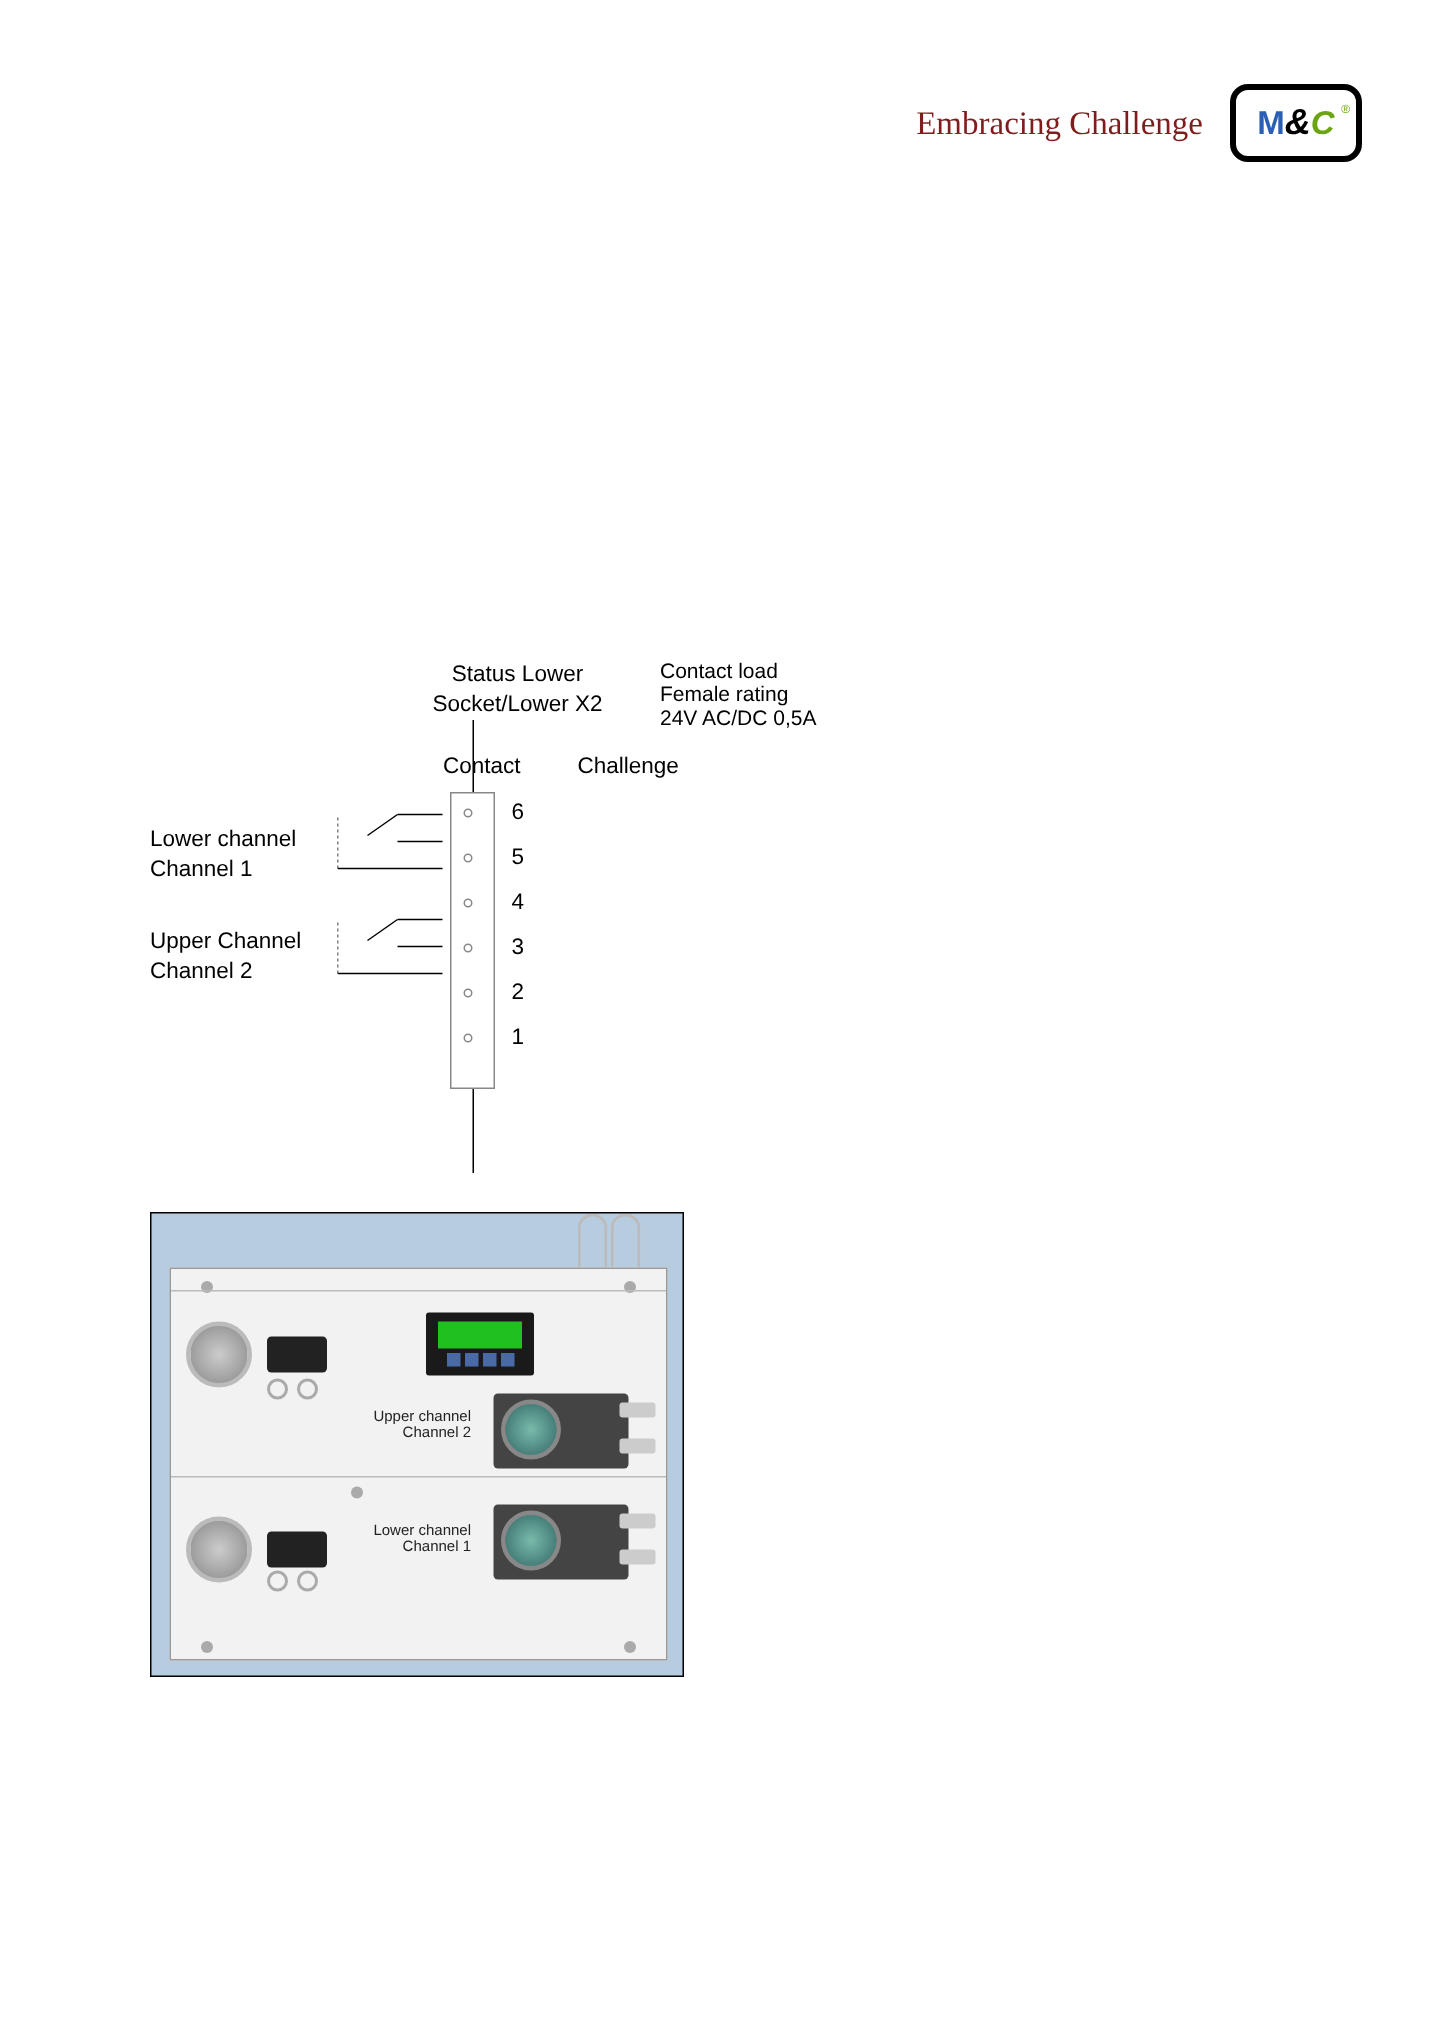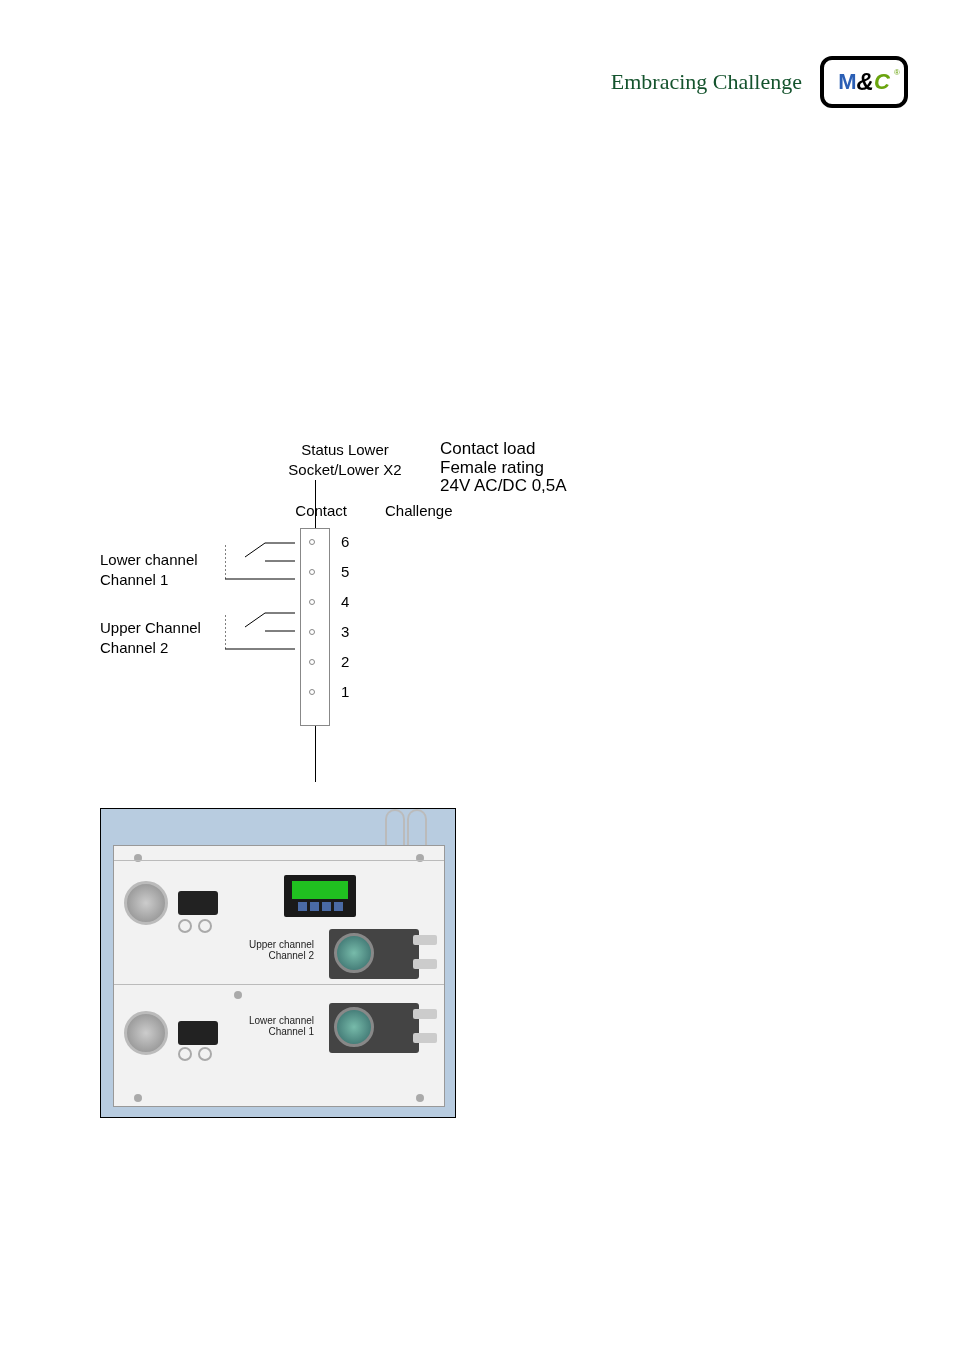--- a/index.html
+++ b/index.html
@@ -17,21 +17,21 @@
   .header {
     position: absolute;
     top: 56px;
     right: 46px;
     display: flex;
     align-items: center;
     gap: 18px;
   }
   .tagline {
     font-size: 22px;
-    color: #14532d;
+    color: #7f1d1d;
     font-family: Georgia, serif;
     font-weight: 300;
   }
   .logo-box {
     width: 88px;
     height: 52px;
     border: 4px solid #000;
     border-radius: 12px;
     display: flex;
     align-items: center;
@@ -58,21 +58,21 @@
     text-align: center;
     width: 180px;
     font-size: 15px;
     line-height: 1.3;
   }
 
   .contact-info {
     position: absolute;
     left: 340px;
     top: 10px;
-    font-size: 17px;
+    font-size: 14px;
     line-height: 1.1;
   }
 
   .int-ext {
     position: absolute;
     top: 72px;
     left: 155px;
     width: 180px;
     font-size: 15px;
   }

